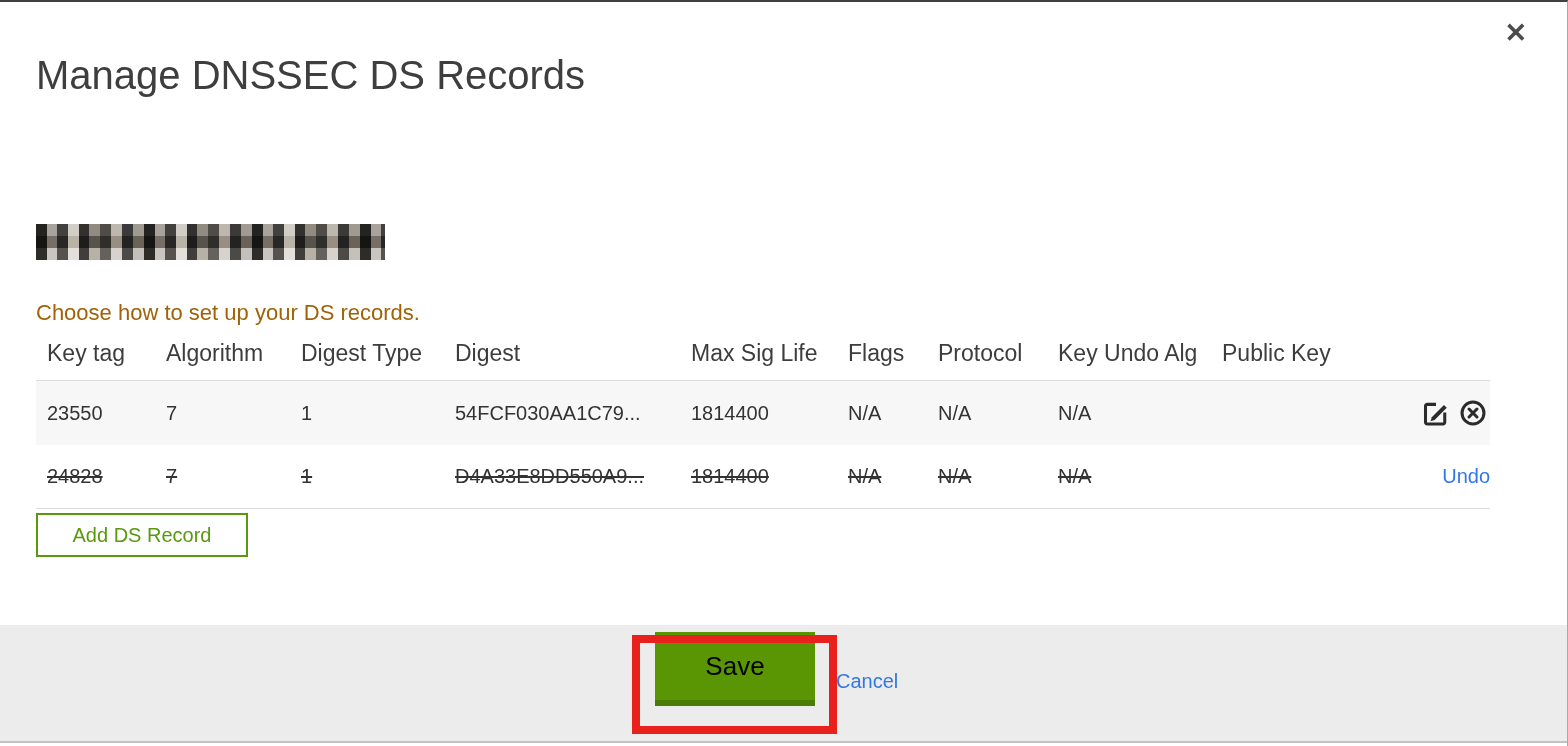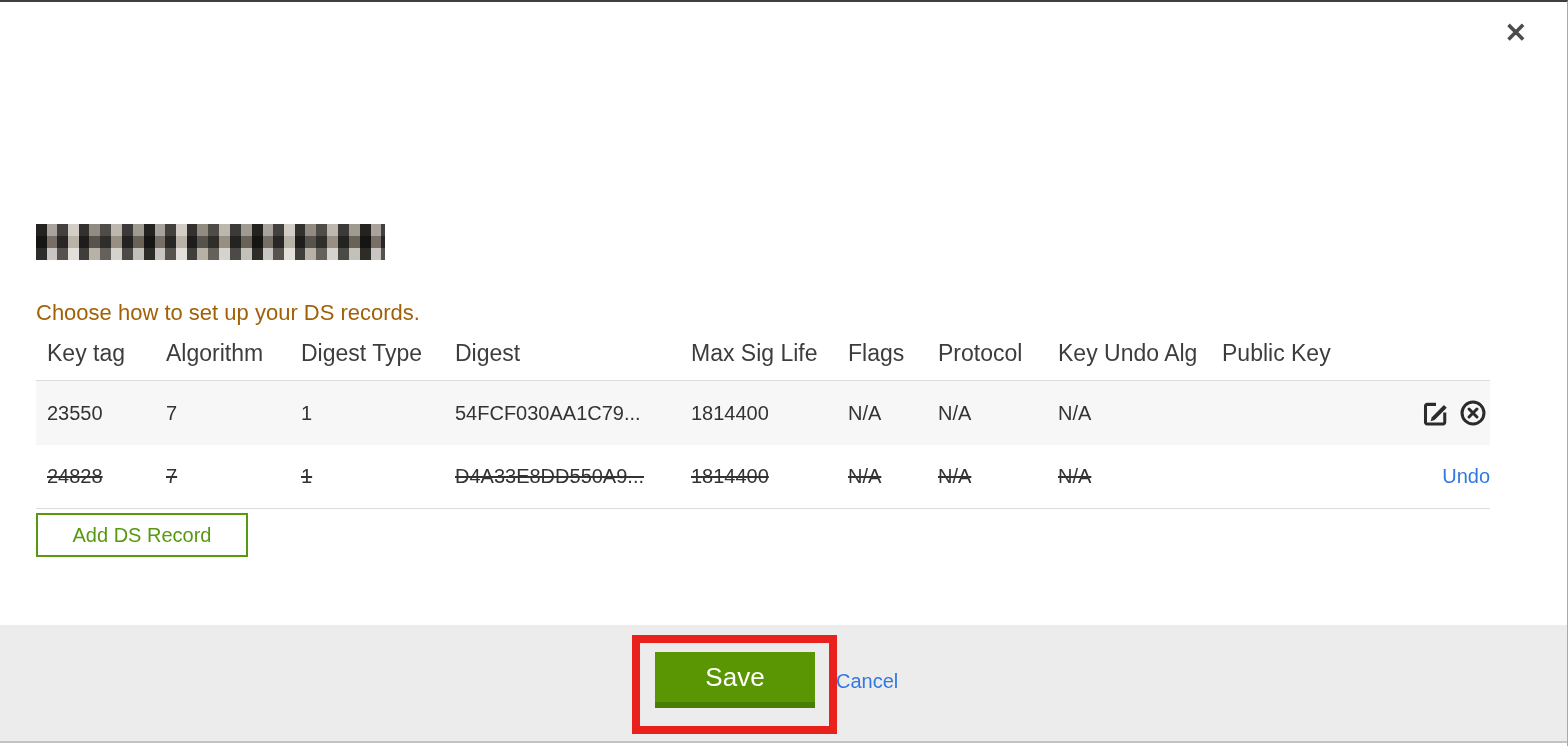--- a/index.html
+++ b/index.html
@@ -50,39 +50,40 @@
     position:absolute; left:36px; top:511px; width:212px; height:44px; box-sizing:border-box;
     background:#fff; border:2px solid var(--accent-green,#58990f); color:var(--accent-green,#58990f);
     font-family:"Liberation Sans", sans-serif; font-size:20px; cursor:pointer;
     display:flex; align-items:center; justify-content:center;text-align:center;
   }
   .footer-bar{
     position:absolute; left:0; top:623px; width:1568px; height:116px;
     background:var(--footer-gray,#ececec); border-bottom:2px solid #c3c3c3; box-sizing:content-box;
   }
   .save-btn{
-    position:absolute; left:655px; top:650px; width:160px; height:56px; box-sizing:border-box;
+    position:absolute; left:655px; top:630px; width:160px; height:74px; box-sizing:border-box;
     background:var(--save-green,#5a9604); border:none; border-bottom:6px solid var(--save-green-dark,#4a7d03);
-    color:#ffffff; font-family:"Liberation Sans", sans-serif; font-size:26px; cursor:pointer;
+    color:#000000; font-family:"Liberation Sans", sans-serif; font-size:26px; cursor:pointer;
     display:flex; align-items:center; justify-content:center;
   }
   .cancel-link{
     position:absolute; left:836px; top:668px; font-size:20px;
     color:var(--link-blue,#3278e4); text-decoration:none; cursor:pointer;
   }
   .annotation-box{
     position:absolute; left:632px; top:633px; width:205px; height:99px; box-sizing:border-box;
     border:8px solid var(--annotation-red,#e8211c); pointer-events:none;
   }
 </style>
 </head>
 <body>
 
 <div class="screen">
 
+  <h1 class="modal-title">Manage DNSSEC DS Records</h1>
 
   <div class="close-btn">✕</div>
 
   <div class="redacted-domain"></div>
 
   <div class="instruction">Choose how to set up your DS records.</div>
 
   <table class="ds-table">
     <colgroup>
       <col style="width:119px">

